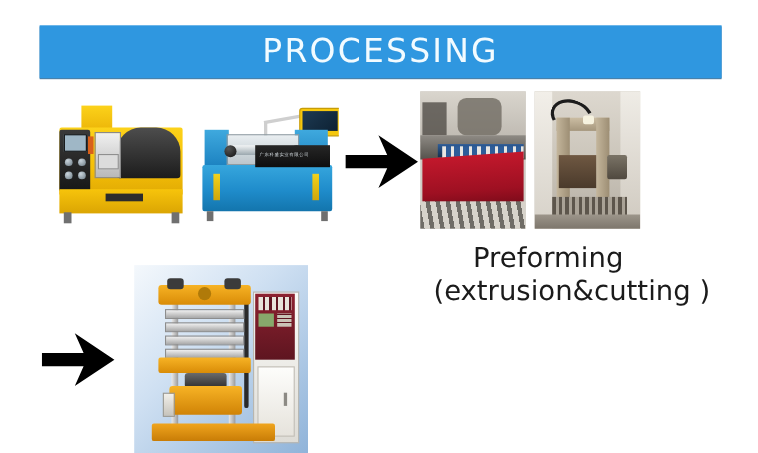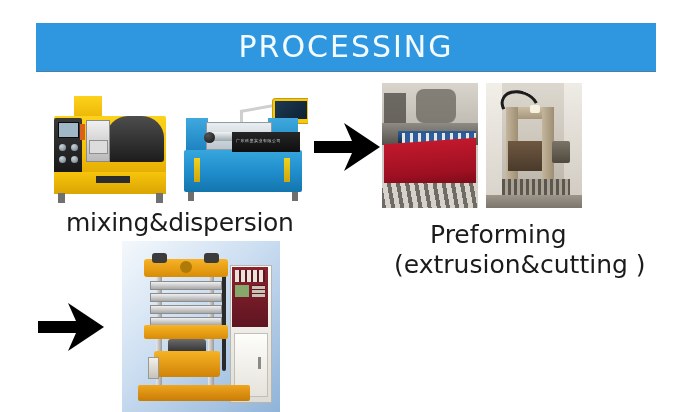--- a/index.html
+++ b/index.html
@@ -232,21 +232,20 @@
     <div class="wheel" style="left:84px;top:44px;"></div>
     <div class="base"></div>
     <div class="blackpanel"></div>
     <div class="cn">广东科盛实业有限公司</div>
     <div class="yellowstripe" style="left:14px;"></div>
     <div class="yellowstripe" style="left:104px;"></div>
     <div class="leg" style="left:8px;"></div>
     <div class="leg" style="left:112px;"></div>
   </div>
 
-  <div class="caption cap-mix">mixing&amp;dispersion</div>
 
   <div class="arrow" style="left:314px;top:108px;">
     <svg width="68" height="52" viewBox="0 0 68 52">
       <path d="M0 20 L38 20 L30 2 L66 26 L30 50 L38 32 L0 32 Z" fill="#000000"></path>
     </svg>
   </div>
 
   <div class="photo p1">
     <div class="wall"></div>
     <div class="darkmass2"></div>

